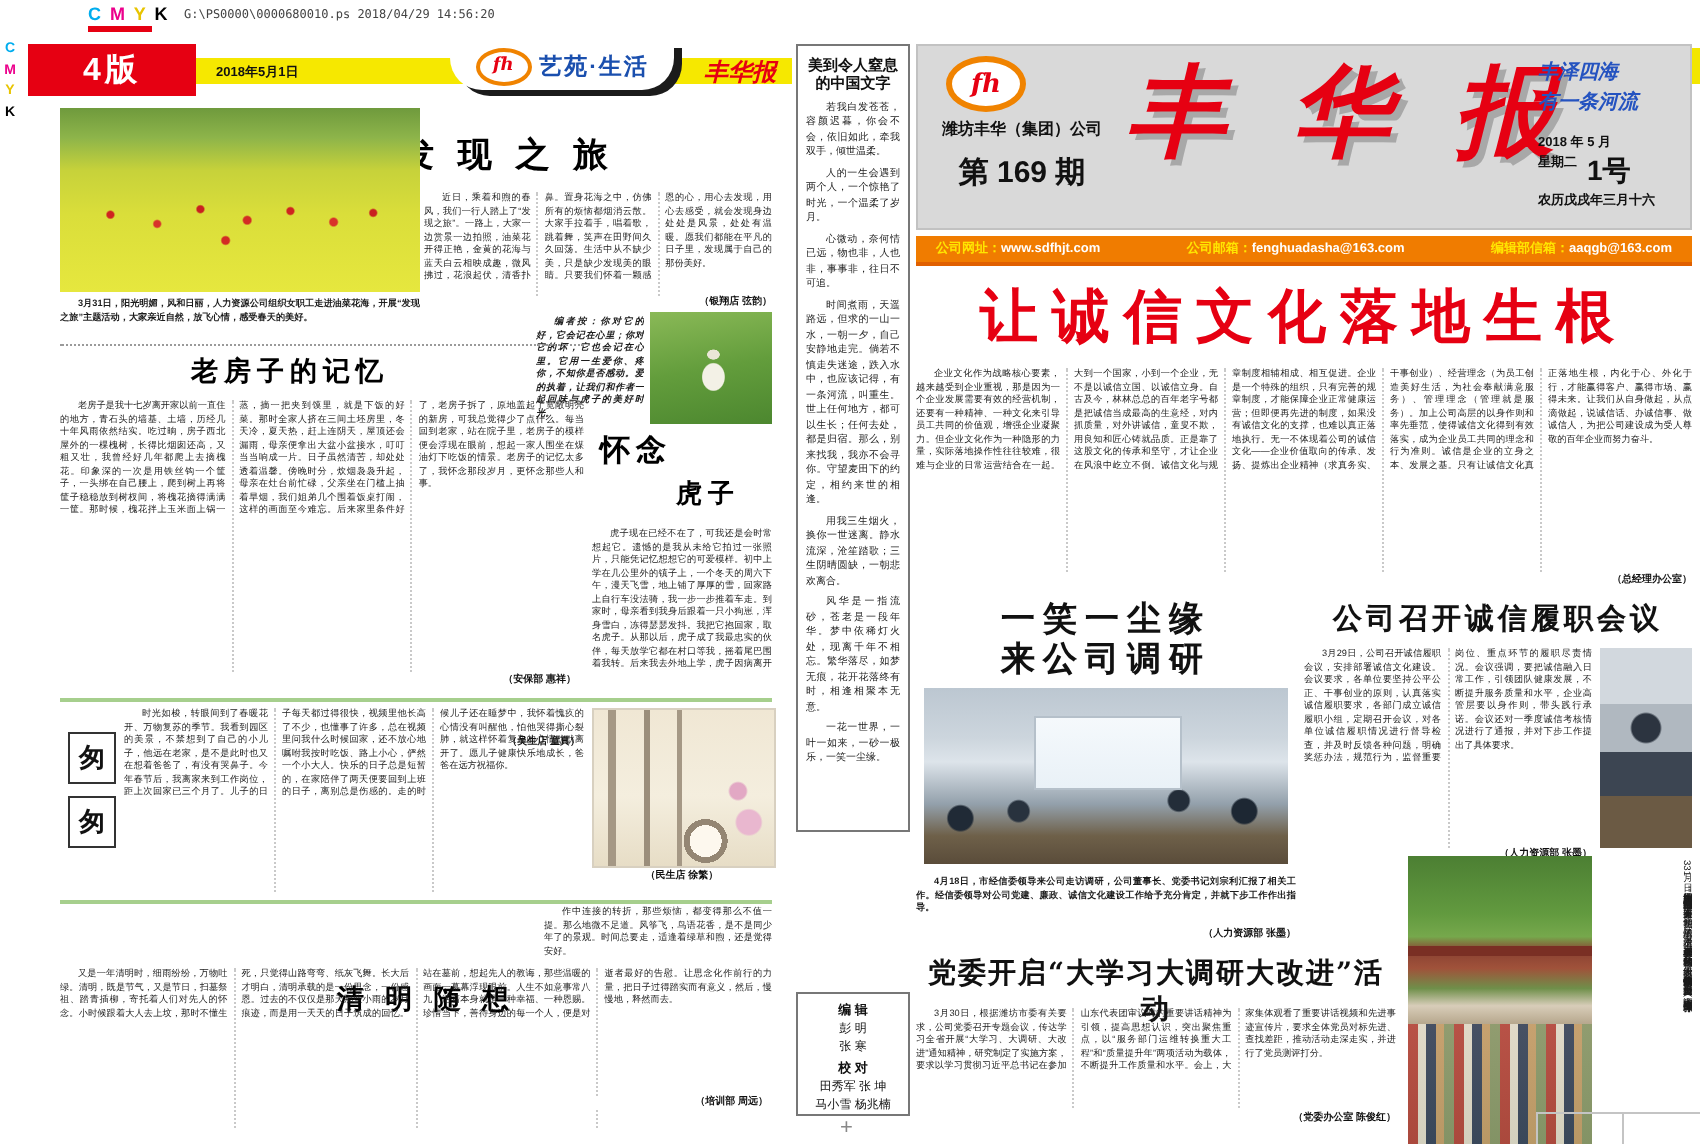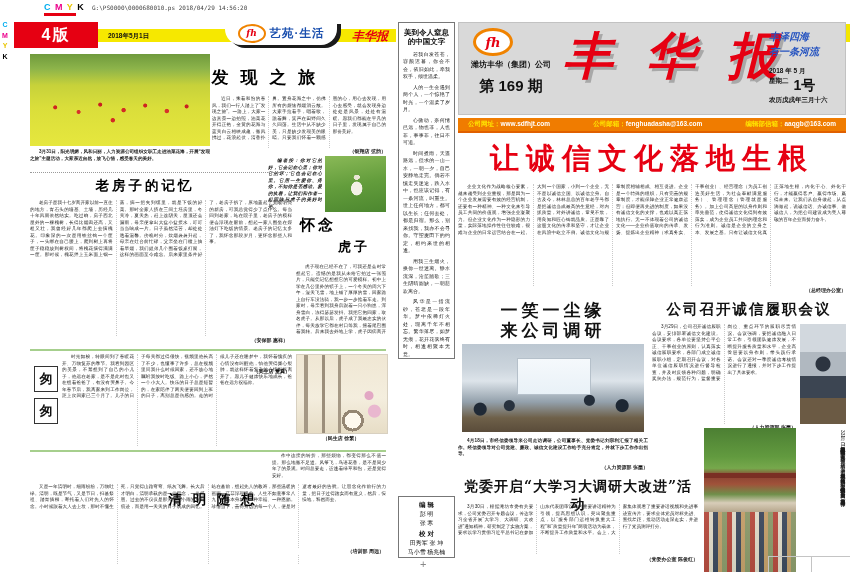--- a/index.html
+++ b/index.html
@@ -47,21 +47,21 @@
     <span>4版</span>
   </div>
   <div class="abs" style="left:98px;top:29px;width:298px;height:13px;background:#f6e800;"></div>
   <div class="abs" style="left:108px;top:32px;font-size:6.5px;font-weight:bold;color:#111;">2018年5月1日</div>
   <div class="abs" style="left:352px;top:28px;font-size:12px;font-weight:bold;font-style:italic;color:#e60012;font-family:'DejaVu Serif',serif;">丰华报</div>
   <div class="abs" style="left:225px;top:21px;width:112px;height:24px;background:#fff;border-radius:0 0 16px 16px;box-shadow:4px 3px 0 #1b1b1b;display:flex;align-items:center;justify-content:center;gap:4px;">
     <span class="logo" style="width:24px;height:15px;font-size:9px;border-width:2px;">fh</span>
     <span style="color:#1a4fae;font-weight:bold;font-size:11.5px;letter-spacing:1px;">艺苑·生活</span>
   </div>
 
-  <div class="abs htitle" style="left:200px;top:66px;width:130px;font-size:17px;text-align:center;font-family:'DejaVu Serif',serif;">发 现 之 旅</div>
+  <div class="abs htitle" style="left:200px;top:66px;width:130px;font-size:17px;text-align:left;font-family:'DejaVu Serif',serif;">发 现 之 旅</div>
   <div class="abs photo" style="left:30px;top:54px;width:180px;height:92px;background:
       radial-gradient(circle at 14% 58%, #cf2420 0 1.6px, transparent 2.4px),
       radial-gradient(circle at 27% 63%, #d8322a 0 1.6px, transparent 2.4px),
       radial-gradient(circle at 39% 55%, #c92020 0 1.6px, transparent 2.4px),
       radial-gradient(circle at 52% 61%, #d32c24 0 1.8px, transparent 2.6px),
       radial-gradient(circle at 64% 56%, #cf2420 0 1.6px, transparent 2.4px),
       radial-gradient(circle at 76% 62%, #d8322a 0 1.8px, transparent 2.6px),
       radial-gradient(circle at 87% 57%, #c92020 0 1.6px, transparent 2.4px),
       radial-gradient(circle at 46% 72%, #d32c24 0 1.8px, transparent 2.6px),
       linear-gradient(180deg,#6f9a3d 0%,#8db44a 16%,#c7d23a 34%,#dade3a 58%,#e6e73e 100%);"></div>
@@ -104,21 +104,21 @@
       linear-gradient(180deg,#f0e7d4 0%,#f4eede 55%,#e7ddc6 100%);"></div>
   <div class="abs byline" style="left:296px;top:435px;width:90px;text-align:center;">（民生店 徐繁）</div>
 
   <div class="abs greenrule" style="left:30px;top:450px;width:356px;"></div>
 
   <div class="abs htitle" style="left:148px;top:456px;width:130px;font-size:13.5px;text-align:center;font-family:'DejaVu Serif',serif;margin-top:35px;">清 明 随 想</div>
   <div class="abs bt" style="left:272px;top:453px;width:114px;height:28px;">作中连接的转折，那些烦恼，都变得那么不值一提。那么地微不足道。风筝飞，鸟语花香，是不是同少年了的景观。时间总要走，适逢着绿草和煦，还是觉得安好。</div>
   <div class="abs bt c4" style="left:30px;top:484px;width:356px;height:80px;">又是一年清明时，细雨纷纷，万物吐绿。清明，既是节气，又是节日，扫墓祭祖、踏青插柳，寄托着人们对先人的怀念。小时候跟着大人去上坟，那时不懂生死，只觉得山路弯弯、纸灰飞舞。长大后才明白，清明承载的是一份思念，一份感恩。过去的不仅仅是那天那些小雨的岁月痕迹，而是用一天天的日子筑成的回忆。站在墓前，想起先人的教诲，那些温暖的画面一幕幕浮现眼前。人生不如意事常八九，活着本身就是一种幸福、一种恩赐。珍惜当下，善待身边的每一个人，便是对逝者最好的告慰。让思念化作前行的力量，把日子过得踏实而有意义，然后，慢慢地，释然而去。</div>
   <div class="abs byline" style="left:292px;top:548px;width:92px;background:#fff;">（培训部 周远）</div>
 
-  <div class="abs" style="left:398px;top:22px;width:57px;height:337px;border:1px solid #777;box-sizing:border-box;padding:5px 4px;overflow:hidden;">
+  <div class="abs" style="left:398px;top:22px;width:57px;height:394px;border:1px solid #777;box-sizing:border-box;padding:5px 4px;overflow:hidden;">
     <div style="font-weight:bold;font-size:7.5px;line-height:1.25;text-align:center;margin-bottom:4px;">美到令人窒息 的中国文字</div>
     <div style="font-size:5px;line-height:1.5;text-align:justify;color:#222;">
       <p style="margin:0 0 3px;text-indent:10px;">若我白发苍苍，容颜迟暮，你会不会，依旧如此，牵我双手，倾世温柔。</p>
       <p style="margin:0 0 3px;text-indent:10px;">人的一生会遇到两个人，一个惊艳了时光，一个温柔了岁月。</p>
       <p style="margin:0 0 3px;text-indent:10px;">心微动，奈何情已远，物也非，人也非，事事非，往日不可追。</p>
       <p style="margin:0 0 3px;text-indent:10px;">时间煮雨，天遥路远，但求的一山一水，一朝一夕，自己安静地走完。倘若不慎走失迷途，跌入水中，也应该记得，有一条河流，叫重生。世上任何地方，都可以生长；任何去处，都是归宿。那么，别来找我，我亦不会寻你。守望麦田下的约定，相约来世的相逢。</p>
       <p style="margin:0 0 3px;text-indent:10px;">用我三生烟火，换你一世迷离。静水流深，沧笙踏歌；三生阴晴圆缺，一朝悲欢离合。</p>
       <p style="margin:0 0 3px;text-indent:10px;">风华是一指流砂，苍老是一段年华。梦中依稀灯火处，现离千年不相忘。繁华落尽，如梦无痕，花开花落终有时，相逢相聚本无意。</p>
       <p style="margin:0;text-indent:10px;">一花一世界，一叶一如来，一砂一极乐，一笑一尘缘。</p>
     </div>

